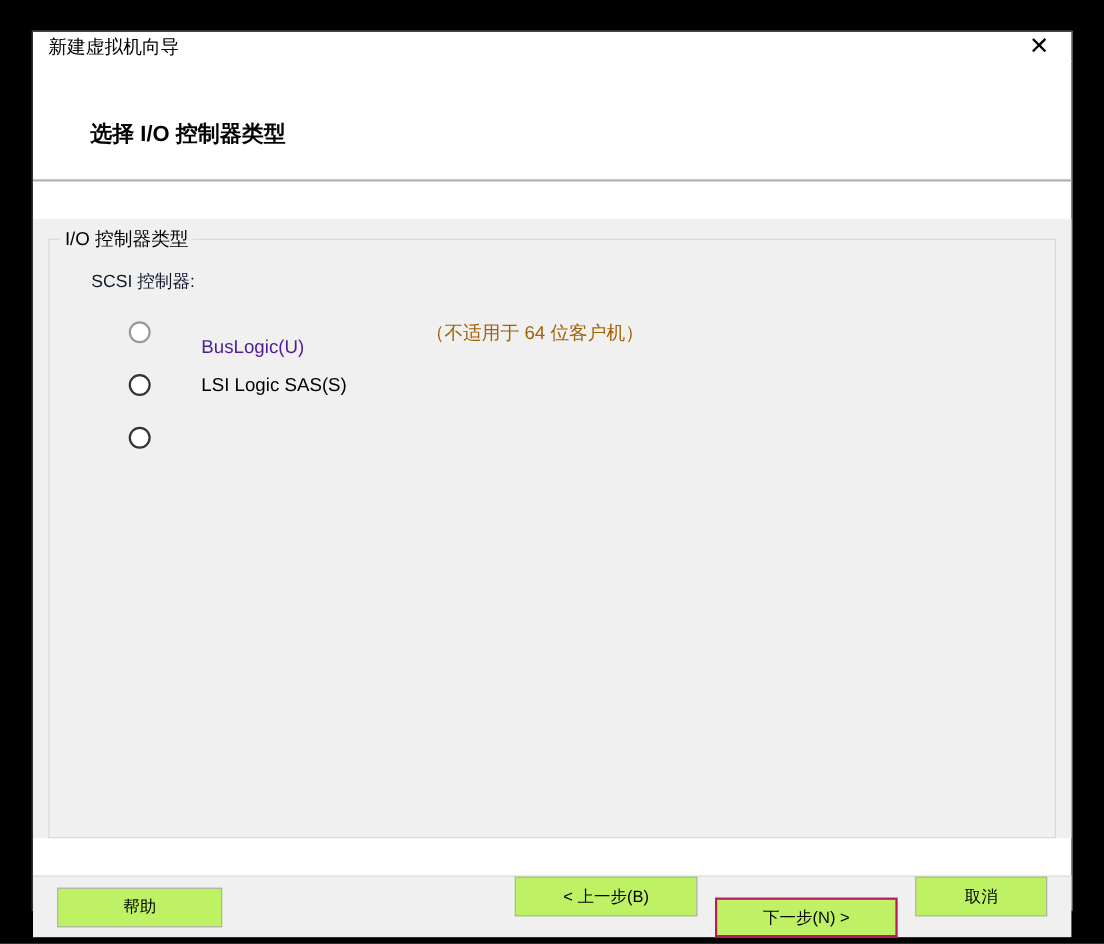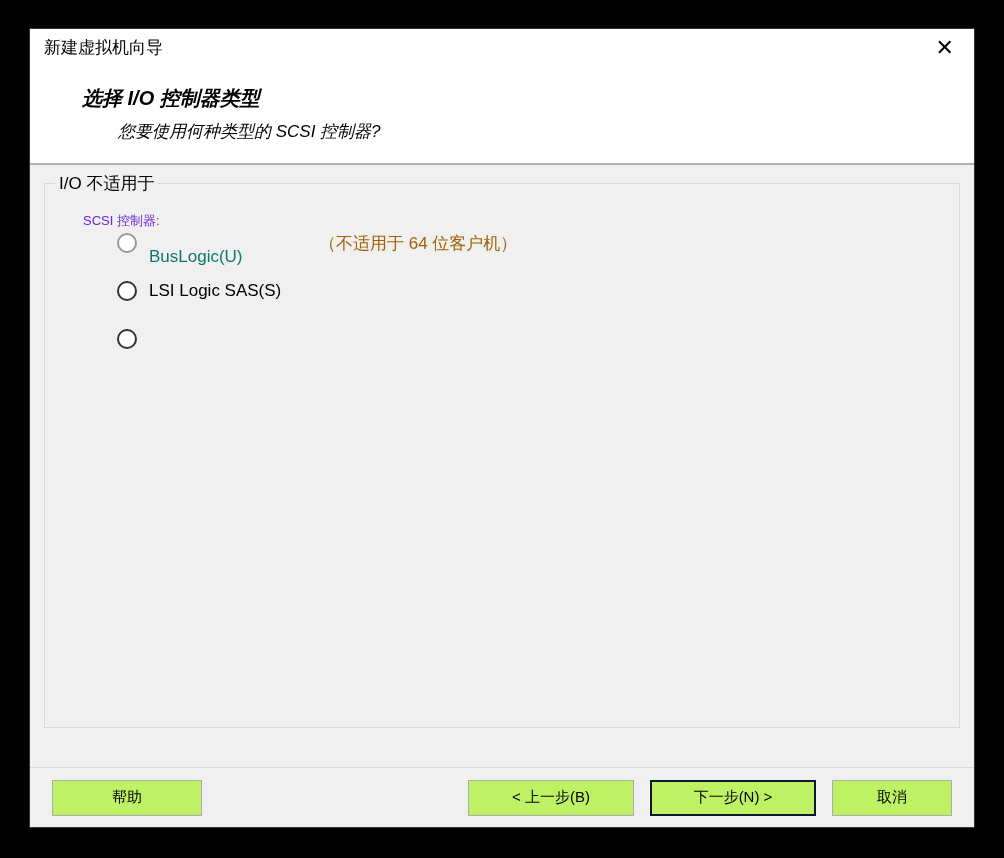--- a/index.html
+++ b/index.html
@@ -1,18 +1,19 @@
 <!DOCTYPE html>
 <html><head>
   <meta charset="utf-8">
   <style>
     * {
       box-sizing: border-box;
       margin: 0;
       padding: 0;
+      gap: 34px;
     }
     body {
       background: #000;
       font-family: "Microsoft YaHei", "SimSun", Arial, sans-serif;
       font-size: 16px;
       width: 1004px;
       height: 858px;
       display: flex;
       align-items: flex-start;
       justify-content: center;
@@ -42,21 +43,20 @@
     .close-icon {
       font-size: 22px;
       color: #000;
       cursor: pointer;
       font-weight: 300;
       padding: 0 6px;
     }
     .header-section {
       padding: 18px 28px 20px 52px;
       border-bottom: 2px solid #b0b0b0;
-      font-style: italic;
     }
     .header-title {
       font-size: 20px;
       font-weight: bold;
       color: #000;
       margin-bottom: 8px;
     }
     .header-subtitle {
       font-size: 17px;
       color: #000;
@@ -80,22 +80,23 @@
       left: 10px;
       background: #f0f0f0;
       padding: 0 4px;
       font-size: 17px;
       color: #000;
     }
     .fieldset-inner {
       padding: 28px 24px 20px 38px;
     }
     .scsi-label {
-      font-size: 13px;
-      color: #6d28d9;
+      font-size: 16px;
+      color: #0f172a;
+      margin-bottom: 22px;
     }
     .radio-group {
       padding-left: 34px;
     }
     .radio-row {
       display: flex;
       align-items: center;
       margin-bottom: 22px;
       height: 26px;
     }
@@ -123,21 +124,21 @@
       background: #000;
       border-radius: 50%;
     }
     .radio-label {
       font-size: 17px;
       color: #000;
       width: 170px;
       cursor: pointer;
     }
     .radio-label.disabled {
-      color: #0f766e;
+      color: #4c1d95;
       cursor: not-allowed;
       margin-top: 28px;
     }
     .radio-note {
       font-size: 17px;
       color: #a16207;
     }
     .footer {
       height: 60px;
       background: #f0f0f0;
@@ -164,47 +165,47 @@
       border: 1px solid #adadad;
       font-size: 15px;
       color: #000;
       cursor: pointer;
       font-family: inherit;
       display: inline-flex;
       align-items: center;
       justify-content: center;
     }
     .btn.primary {
-      border: 2px solid #0f172a;
+      border: 2px solid #be185d;
+      margin-top: 19px;
     }
     .btn.wide {
       min-width: 166px;
     }
     .btn.help {
       min-width: 150px;
     }
   </style>
 </head>
 <body>
 
 <div class="dialog">
 
   <div class="titlebar">
     <span class="titlebar-text">新建虚拟机向导</span>
     <span class="close-icon">✕</span>
   </div>
 
   <div class="header-section">
     <div class="header-title">选择 I/O 控制器类型</div>
-    <div class="header-subtitle">您要使用何种类型的 SCSI 控制器?</div>
   </div>
 
   <div class="content-area">
     <div class="fieldset">
-      <span class="fieldset-legend">I/O 不适用于</span>
+      <span class="fieldset-legend">I/O 控制器类型</span>
       <div class="fieldset-inner">
         <div class="scsi-label">SCSI 控制器:</div>
         <div class="radio-group">
 
           <div class="radio-row">
             <span class="radio disabled"></span>
             <span class="radio-label disabled">BusLogic(U)</span>
             <span class="radio-note">（不适用于 64 位客户机）</span>
           </div>
 

